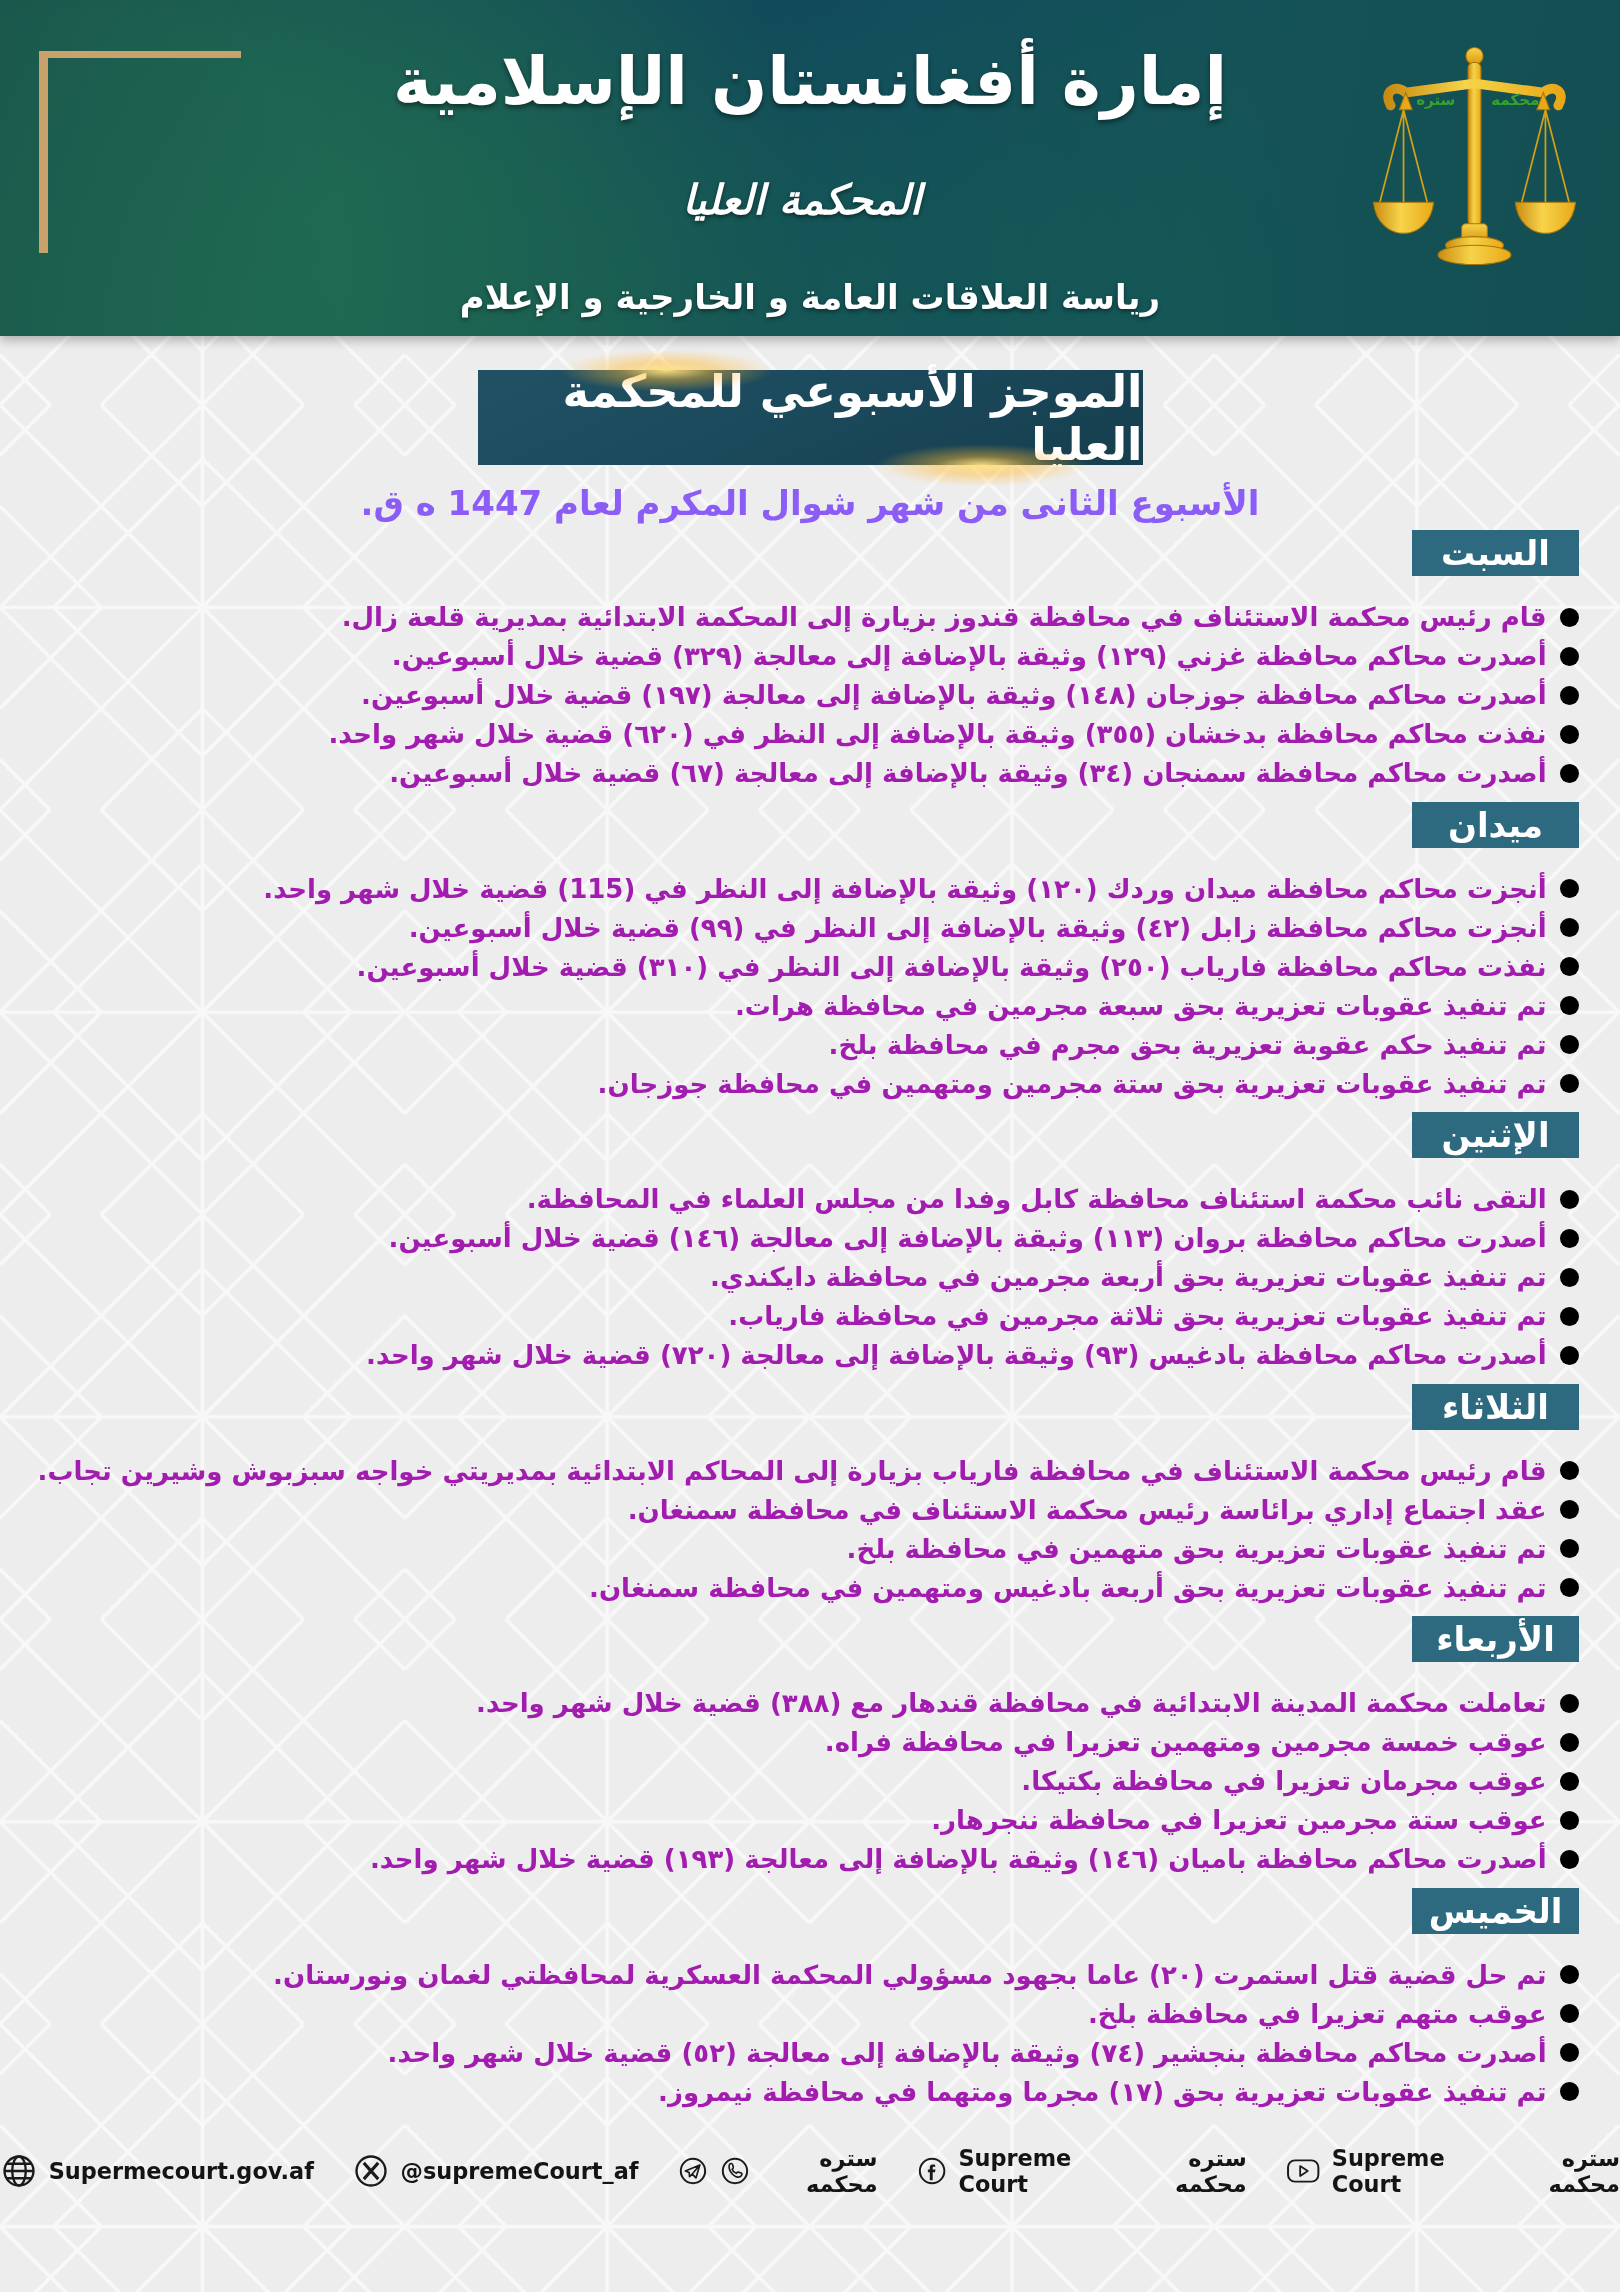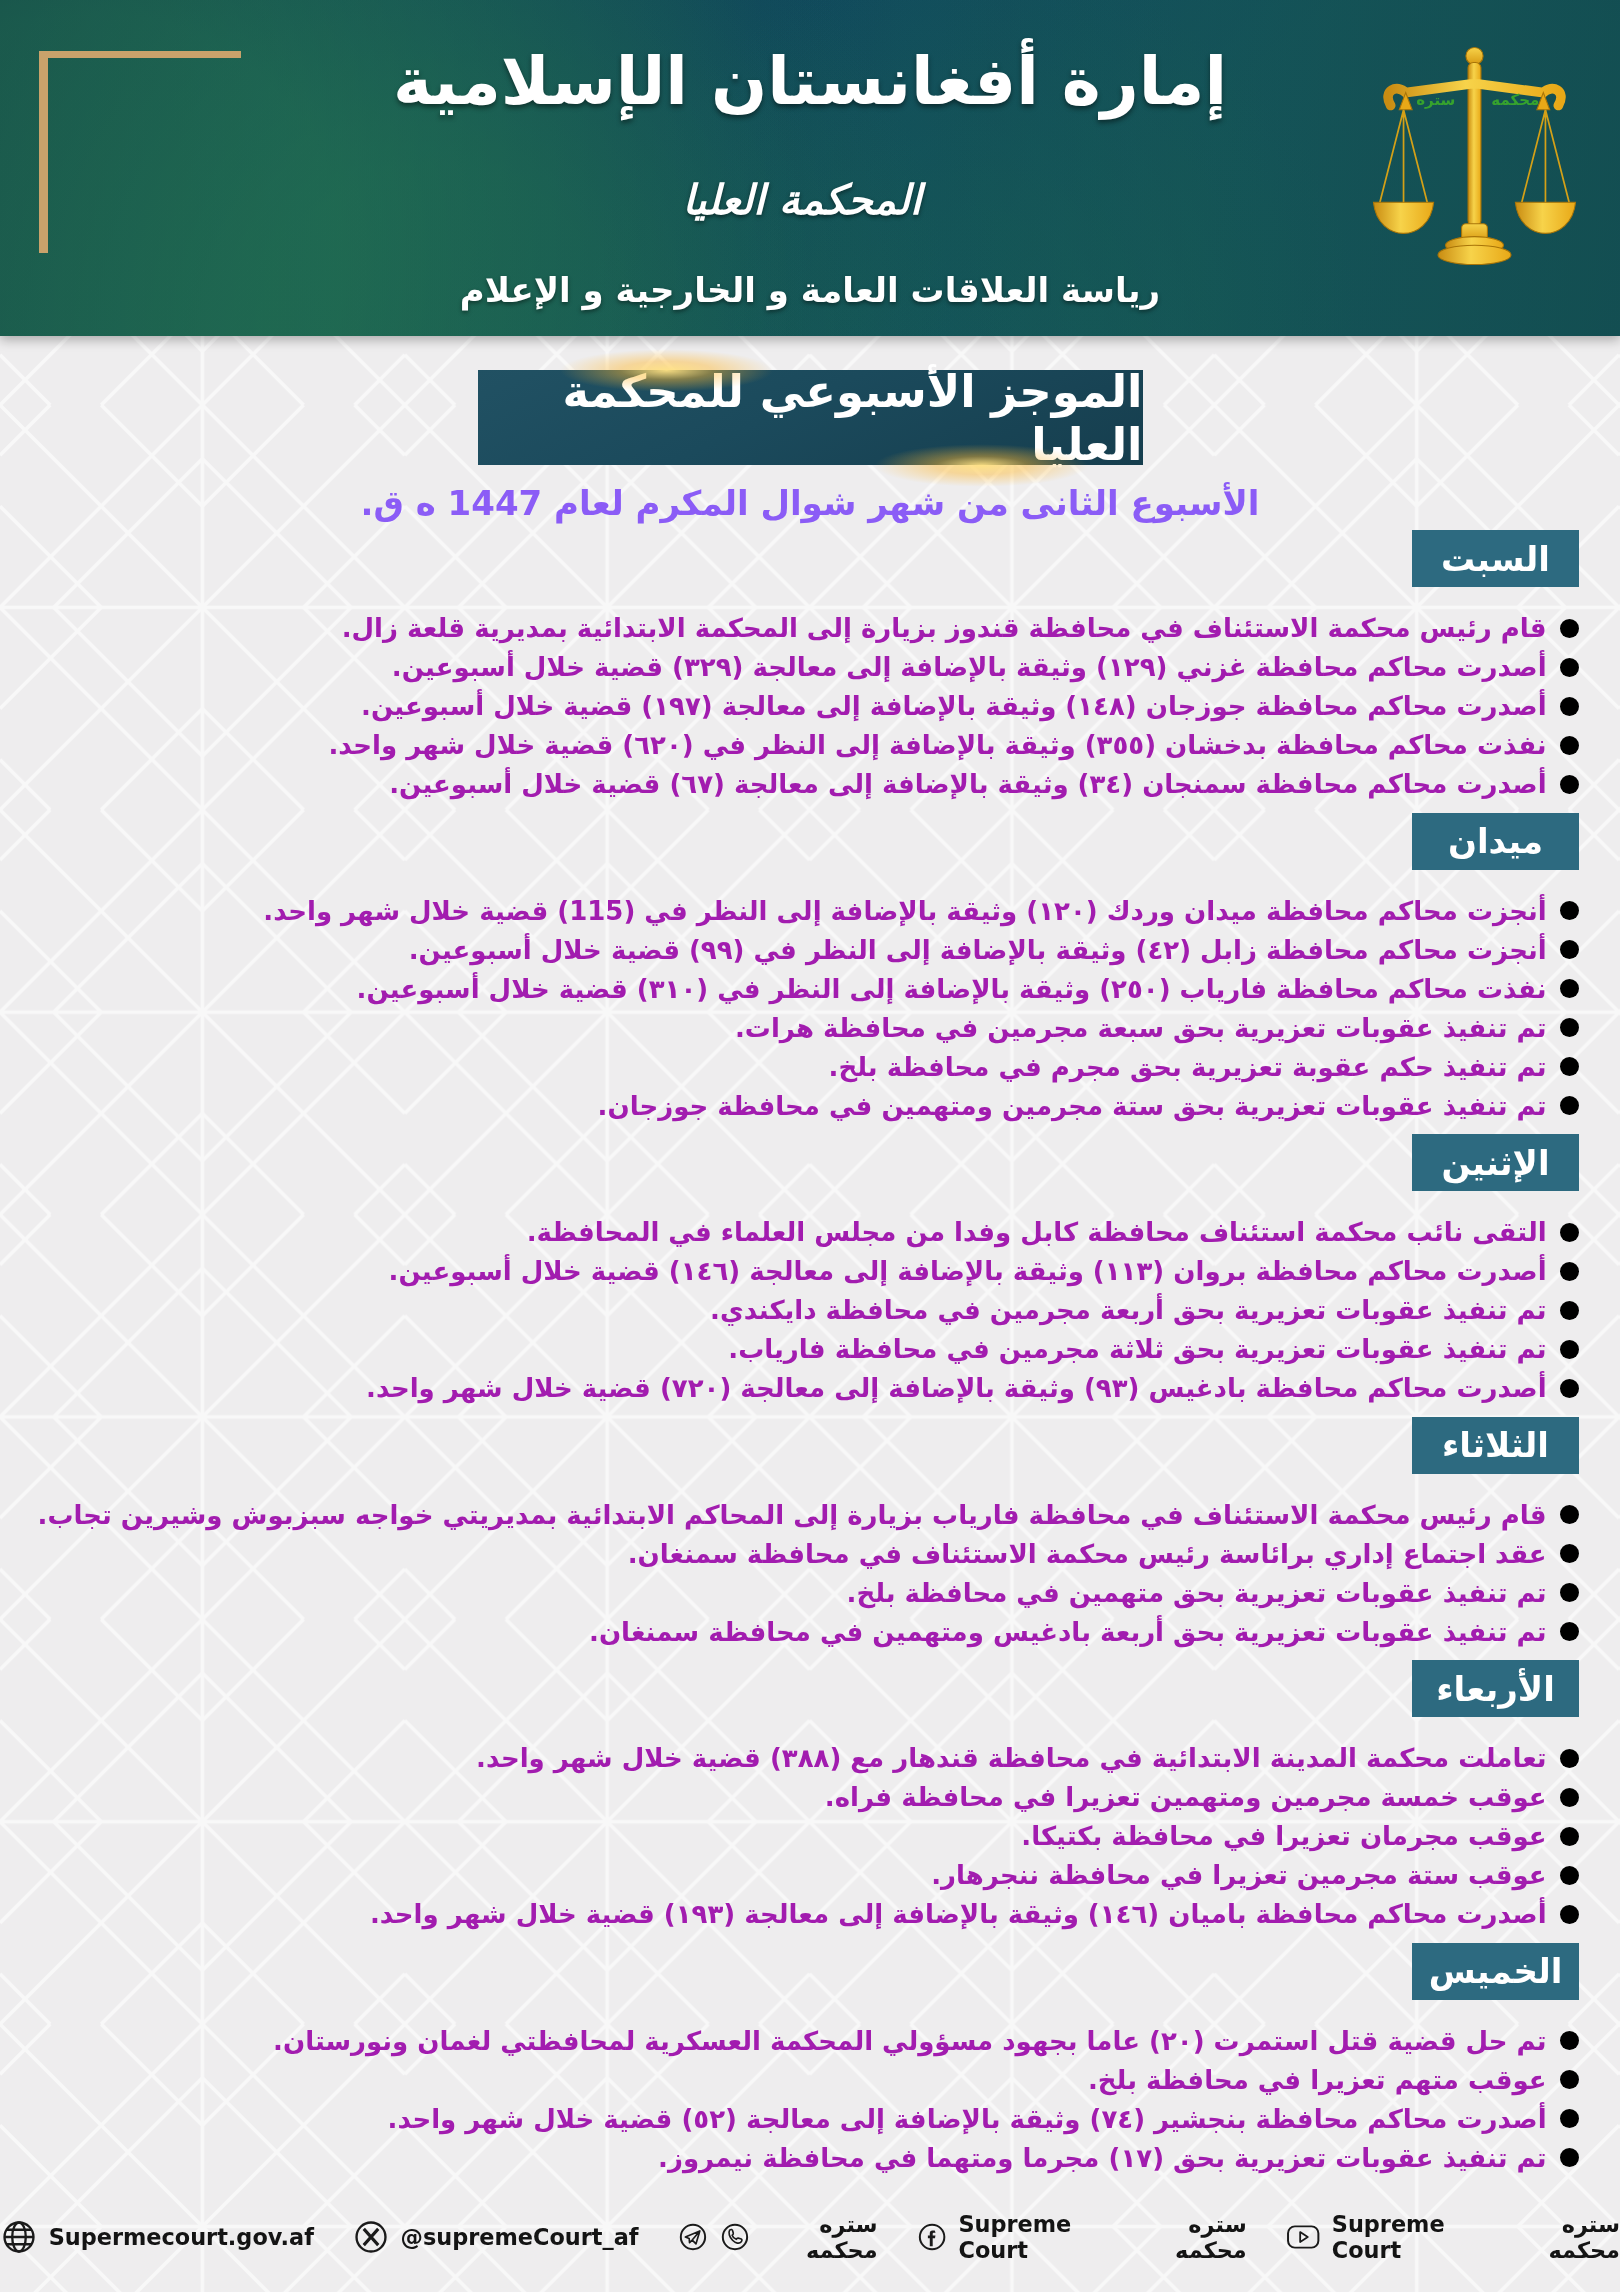--- a/index.html
+++ b/index.html
@@ -31,21 +31,21 @@
   .hero-title{
     position:absolute;top:43px;left:0;right:0;margin:0;
     font-size:66px;font-weight:bold;letter-spacing:0.9px;
     text-shadow:0 2.7px 5.4px rgba(0,0,0,.45);
   }
   .hero-sub{
     position:absolute;top:172px;left:0;right:16px;margin:4px;
     font-size:41px;font-weight:bold;text-shadow:0 1.8px 4.5px rgba(0,0,0,.45);font-style:italic;
   }
   .hero-dept{
-    position:absolute;top:270px;left:0;right:0;margin:0;
+    position:absolute;top:277px;left:0;right:0;margin:0;
     font-size:34px;font-weight:bold;text-shadow:0 1.8px 4.5px rgba(0,0,0,.45);
   }
   .scales{position:absolute;right:38px;top:43px;}
 
   
   .title-box{
     position:relative;width:665px;height:95px;margin:34px auto 0 auto;
     background:linear-gradient(155deg,#215163 0%,#1b4a5c 45%,#163e4e 100%);
     display:flex;align-items:center;justify-content:center;
     color:#fff;font-size:45px;font-weight:bold;direction:rtl;
@@ -60,21 +60,21 @@
     background:radial-gradient(ellipse at center,rgba(255,225,130,.95) 0%,rgba(255,185,50,.45) 30%,rgba(255,185,50,0) 70%);
   }
   .date-line{
     margin-top:18px;text-align:center;direction:rtl;
     font-size:34px;font-weight:bold;color:#8b5cf6;
   }
 
   
   .days{direction:rtl;padding:0 41px 0 36px;}
   .day-chip{
-    width:167px;height:57px;margin-top:7.2px;
+    width:167px;height:46px;margin-top:7.2px;
     background:#2d6a80;color:#fff;
     display:flex;align-items:center;justify-content:center;
     font-size:34px;font-weight:bold;
   }
   ul.items{list-style:none;margin:21.5px 0 9px 0;padding:0;}
   ul.items li{
     display:flex;align-items:center;gap:13.4px;
     height:39px;white-space:nowrap;
     font-size:26px;font-weight:bold;color:#a21caf;
   }

